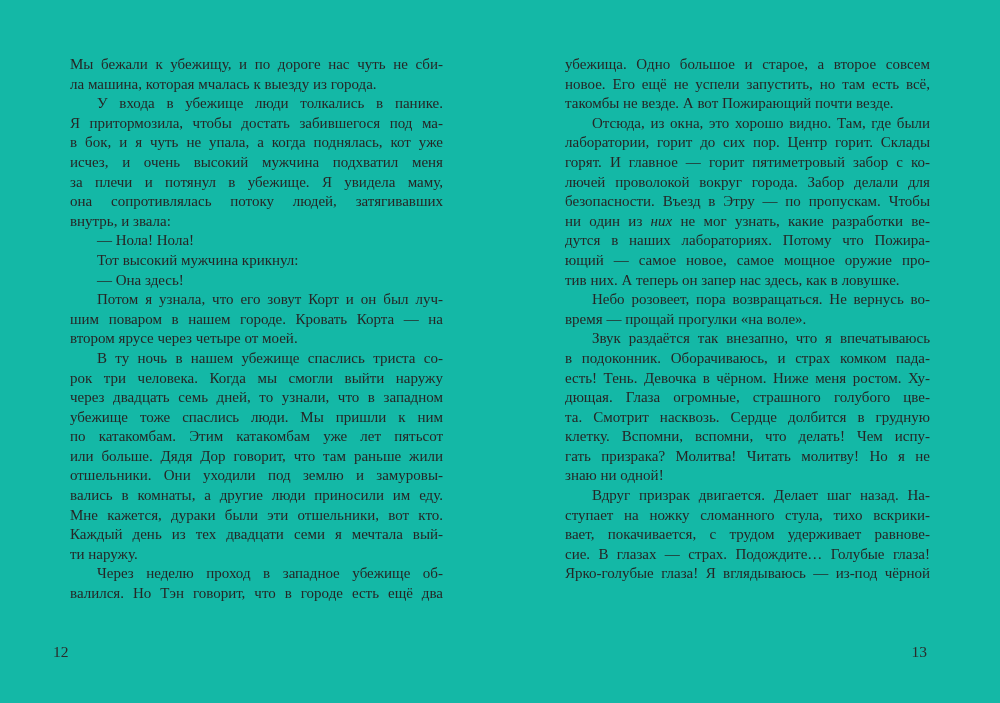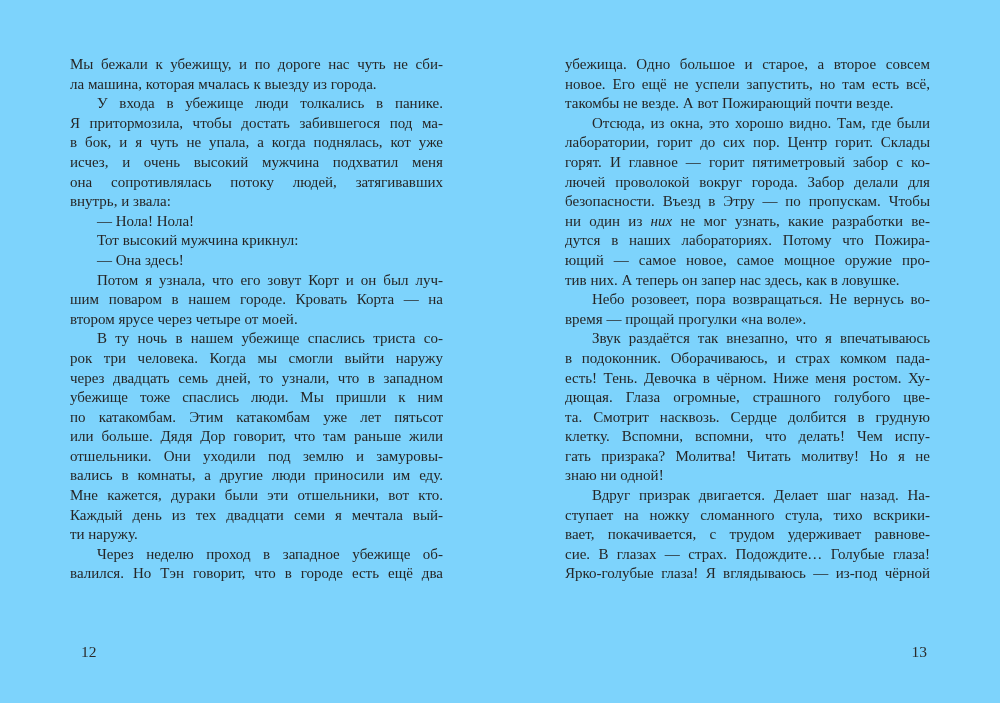--- a/index.html
+++ b/index.html
@@ -11,21 +11,21 @@
     height: 703px;
     background: #ffffff;
     position: relative;
     overflow: hidden;
     font-family: "Liberation Serif", "DejaVu Serif", serif;
     color: #262626;
   }
   .book-spread {
     position: absolute;
     inset: 0;
-    background: #7dd3fc;
+    background: #14b8a6;
   }
   .text-column {
     position: absolute;
     top: 55px;
   }
   #left-col {
     left: 70px;
     width: 373px;
   }
   #right-col {
@@ -49,38 +49,39 @@
   .line i {
     font-style: italic;
   }
   .page-number {
     position: absolute;
     top: 643px;
     font-size: 15.5px;
     color: #2b2b2b;
   }
   #page-number-left {
-    left: 81px;
+    left: 53px;
   }
   #page-number-right {
     right: 73px;
   }
 </style>
 </head>
 <body>
 
 <div class="book-spread">
 
   <div id="left-col" class="text-column">
       <div class="line"><span>Мы бежали к убежищу, и по дороге нас чуть не сби-</span></div>
       <div class="line para-end"><span>ла машина, которая мчалась к выезду из города.</span></div>
       <div class="line indent"><span>У входа в убежище люди толкались в панике.</span></div>
       <div class="line"><span>Я притормозила, чтобы достать забившегося под ма-</span></div>
       <div class="line"><span>в бок, и я чуть не упала, а когда поднялась, кот уже</span></div>
       <div class="line"><span>исчез, и очень высокий мужчина подхватил меня</span></div>
+      <div class="line"><span>за плечи и потянул в убежище. Я увидела маму,</span></div>
       <div class="line"><span>она сопротивлялась потоку людей, затягивавших</span></div>
       <div class="line para-end"><span>внутрь, и звала:</span></div>
       <div class="line indent para-end"><span>— Нола! Нола!</span></div>
       <div class="line indent para-end"><span>Тот высокий мужчина крикнул:</span></div>
       <div class="line indent para-end"><span>— Она здесь!</span></div>
       <div class="line indent"><span>Потом я узнала, что его зовут Корт и он был луч-</span></div>
       <div class="line"><span>шим поваром в нашем городе. Кровать Корта — на</span></div>
       <div class="line para-end"><span>втором ярусе через четыре от моей.</span></div>
       <div class="line indent"><span>В ту ночь в нашем убежище спаслись триста со-</span></div>
       <div class="line"><span>рок три человека. Когда мы смогли выйти наружу</span></div>

